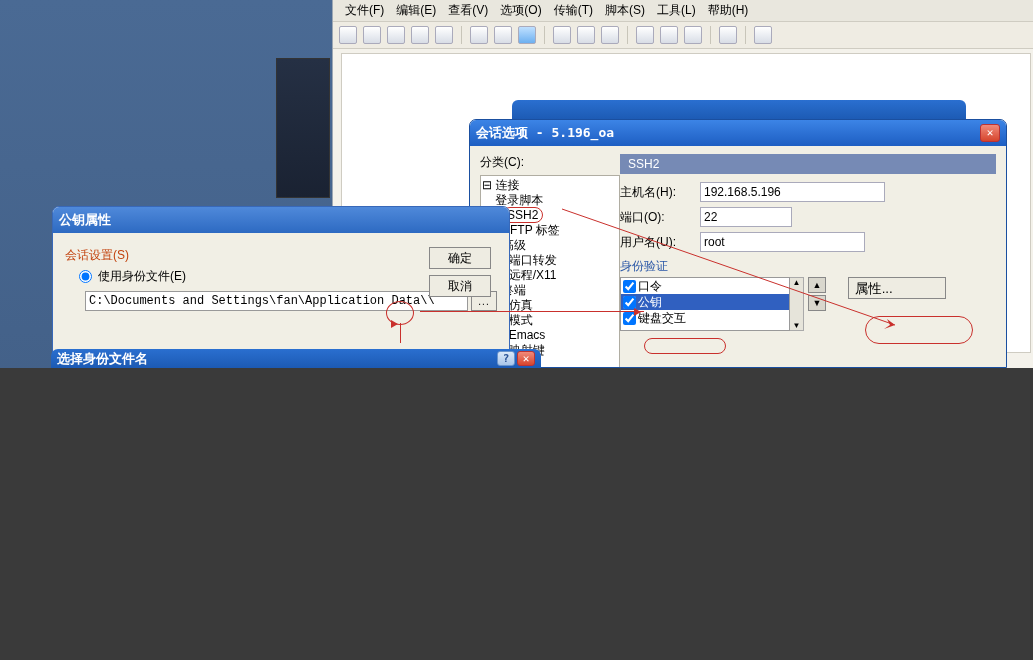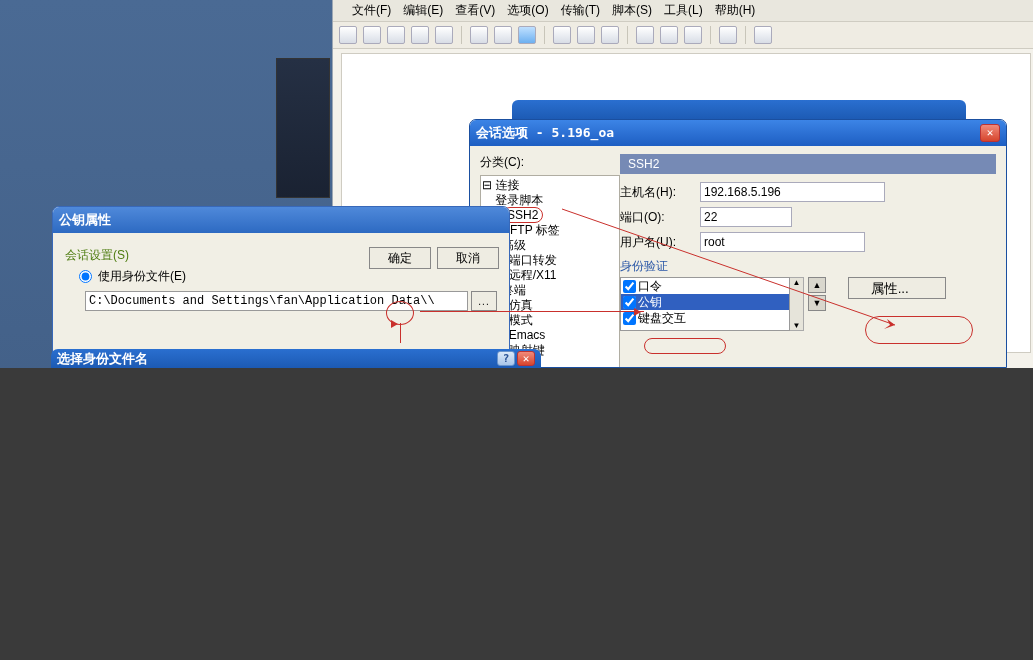--- a/index.html
+++ b/index.html
@@ -32,21 +32,21 @@
   .main-window {
     position: absolute;
     left: 332px; top: 0;
     width: 701px; height: 368px;
     background: #f4f2eb;
     border-left: 1px solid #9ca7b4;
   }
   .menubar {
     background: #e9e7de;
     border-bottom: 1px solid #cfccc2;
-    padding: 2px 19px;
+    padding: 2px 12px;
     display: flex;
     gap: 12px;
   }
   .menubar span { cursor: default; }
   .toolbar {
     background: #efece3;
     border-bottom: 1px solid #cfccc2;
     padding: 4px 6px;
     display: flex;
     gap: 6px;
@@ -192,21 +192,21 @@
     background: #d9d7cd;
     font-size: 9px;
     display:flex;align-items:center;justify-content:center;
   }
   .props-btn {
     width: 98px;
     height: 22px;
     border: 1px solid #888;
     background: #eeece2;
     text-align: left;
-    padding: 2px 22px;
+    padding: 2px 6px;
     cursor: pointer;
   }
 
   
   .pubkey-dialog {
     position: absolute;
     left: 52px; top: 206px;
     width: 458px; height: 162px;
     background: #f1efe5;
     border: 1px solid #3868b8;
@@ -215,21 +215,21 @@
   }
   .pubkey-dialog .dlg-titlebar {
     background: linear-gradient(#4f89da,#2d6ac2);
   }
   .pk-body {
     padding: 10px 12px;
   }
   .radio-row { display: flex; align-items: center; margin-bottom: 6px; gap: 6px;}
   .radio-row input { margin: 0;}
   .radio-group { display: flex; gap: 30px; }
-  .session-settings { color: #4d7c0f; margin: 4px 0 4px 0; }
+  .session-settings { color: #c2410c; margin: 4px 0 4px 0; }
   .file-row { display: flex; gap: 3px; margin: 4px 0 4px 20px; align-items:center;}
   .file-input {
     flex: 1;
     height: 20px;
     border: 1px solid #999;
     font-family: "Courier New", monospace;
     font-size: 12px;
     padding: 1px 3px;
     background: #fff;
   }
@@ -237,22 +237,22 @@
     width: 26px; height: 20px;
     border: 1px solid #888;
     background: #eeece2;
     font-size: 10px;
     letter-spacing: 1px;
     cursor: pointer;
   }
   .fingerprint { margin-left: 20px; }
   .ok-cancel {
     position: absolute;
-    right: 10px; top: 40px;
-    display: flex; flex-direction: row; gap: 6px;
+    right: 18px; top: 40px;
+    display: flex; flex-direction: column; gap: 6px;
   }
   .dlg-btn {
     width: 62px; height: 22px;
     border: 1px solid #888;
     background: #eeece2;
     font-size: 12px;
     cursor: pointer;
   }
 
   

